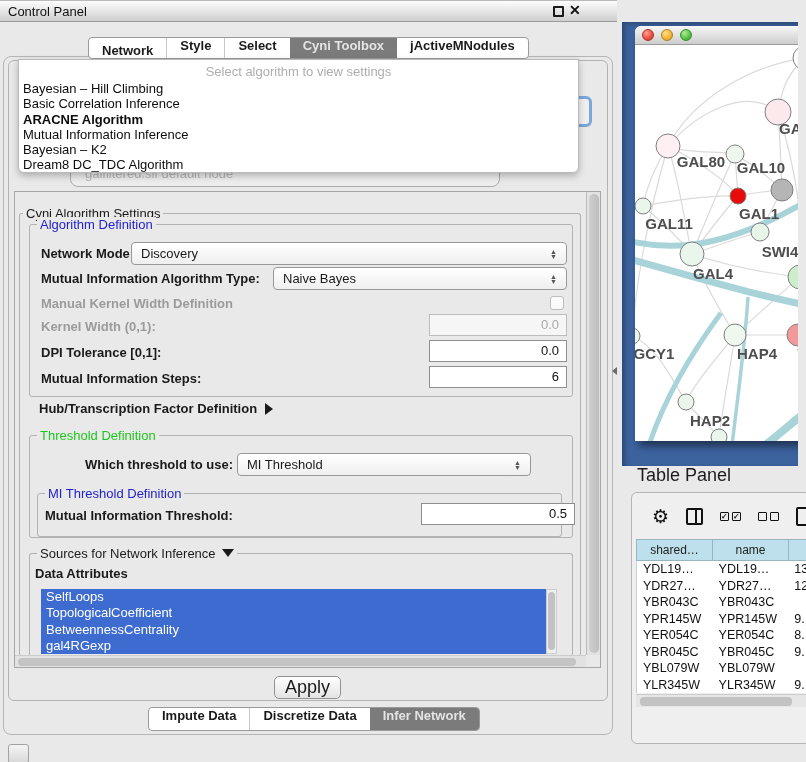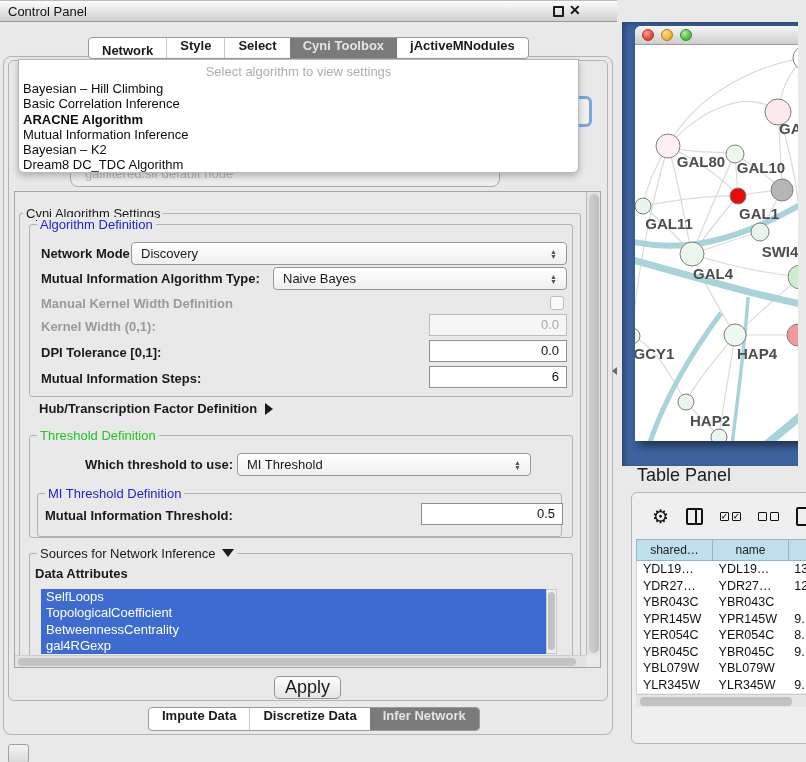--- a/index.html
+++ b/index.html
@@ -226,21 +226,21 @@
     <span>MI Threshold</span>
     <span class="spin">
         <span>▲</span>
         <span>▼</span>
       </span>
   </div>
   <div class="groupbox" style="left:22px; top:301px; width:525px; height:44px;">
     <span class="gb-label gb-blue">MI Threshold Definition</span>
   </div>
   <span class="flabel" style="left:30px; top:316px;">Mutual Information Threshold:</span>
-  <div class="tfield" style="left:406px; top:311px; width:142px;padding-left:13px;">0.5</div>
+  <div class="tfield" style="left:406px; top:311px; width:154px;padding-left:13px;">0.5</div>
 
   <div class="groupbox" style="left:14px; top:361px; width:544px; height:112px; border-bottom:none;">
     <span class="gb-label gb-black"><span>Sources for Network Inference</span><span class="arrow-down"></span></span>
   </div>
   <span class="flabel" style="left:20px; top:374px;">Data Attributes</span>
   <div class="attr-list" style="left:26px; top:397px;">
       <div class="attr-item">SelfLoops</div>
       <div class="attr-item">TopologicalCoefficient</div>
       <div class="attr-item">BetweennessCentrality</div>
       <div class="attr-item">gal4RGexp</div>

